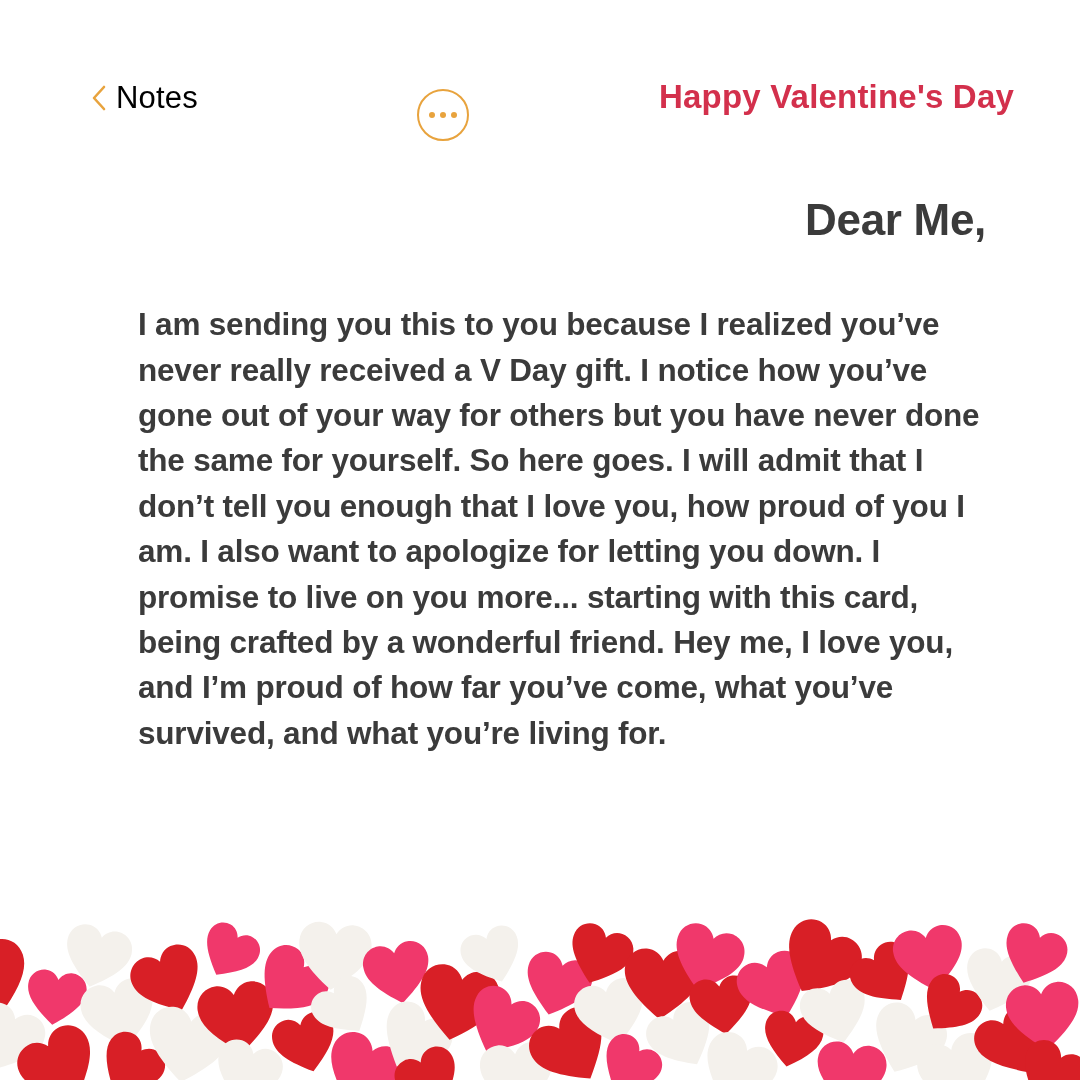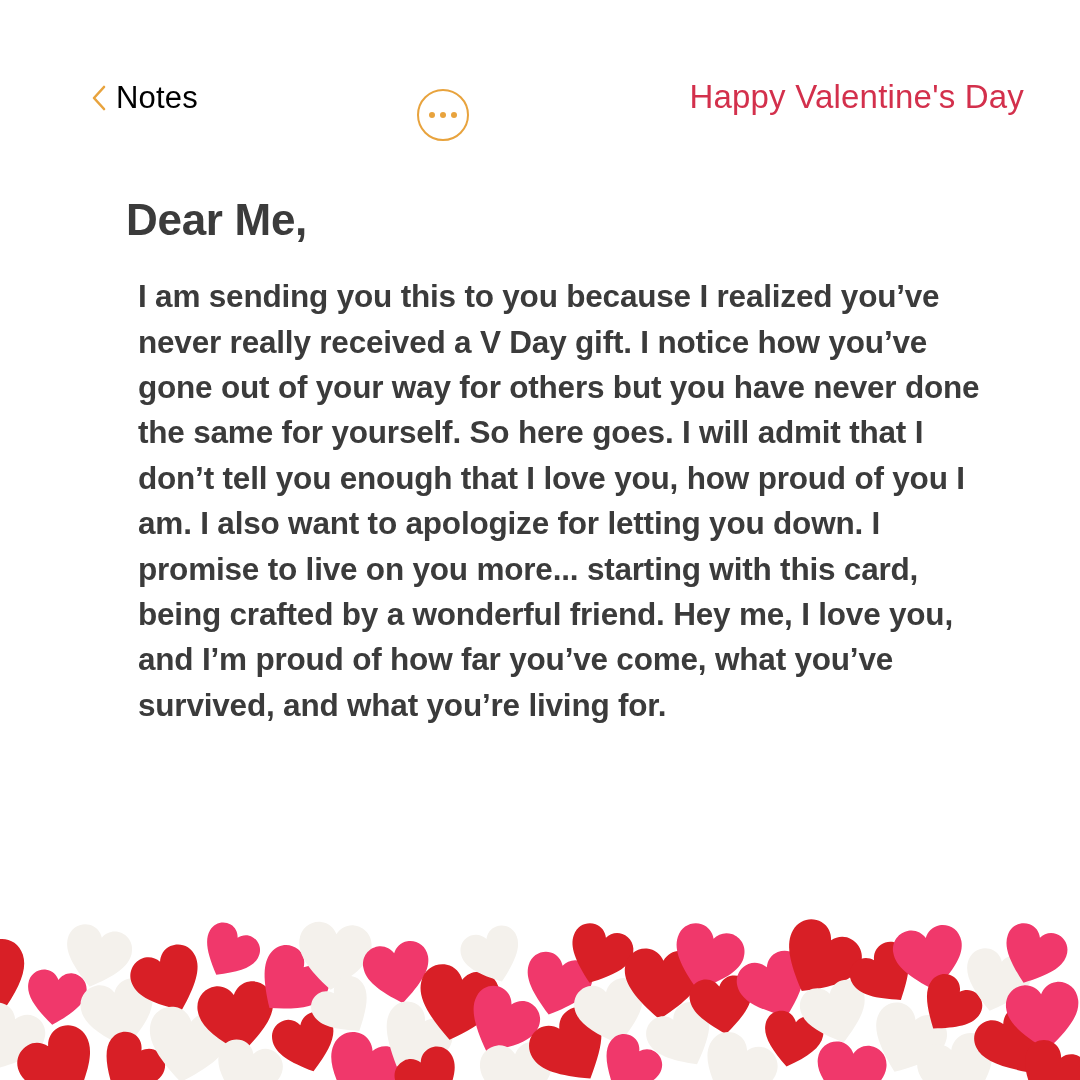--- a/index.html
+++ b/index.html
@@ -72,44 +72,45 @@
   }
   .more-btn .dot {
     width: 6px;
     height: 6px;
     border-radius: 50%;
     background: #e8a33d;
   }
 
   .greeting {
     position: absolute;
-    right: 56px;
+    right: 66px;
     top: 0;
     font-size: 33px;
-    font-weight: 400;
+    font-weight: 700;
     color: #d3304c;
     letter-spacing: 0.2px;
     white-space: nowrap;
   }
 
   
   .letter {
     position: absolute;
     top: 196px;
     left: 126px;
     width: 860px;
   }
 
   .salutation {
     font-size: 44px;
     font-weight: 700;
     color: #3b3b3b;
     letter-spacing: -0.3px;
-    margin: 0 0 30px 0;
+    margin: 0 0 58px 0;
     line-height: 1.1;
+    text-align: right;
   }
 
   .body-text {
     font-size: 31.5px;
     font-weight: 700;
     color: #3b3b3b;
     line-height: 1.44;
     letter-spacing: -0.2px;
     margin: 12px;
     width: 852px;

